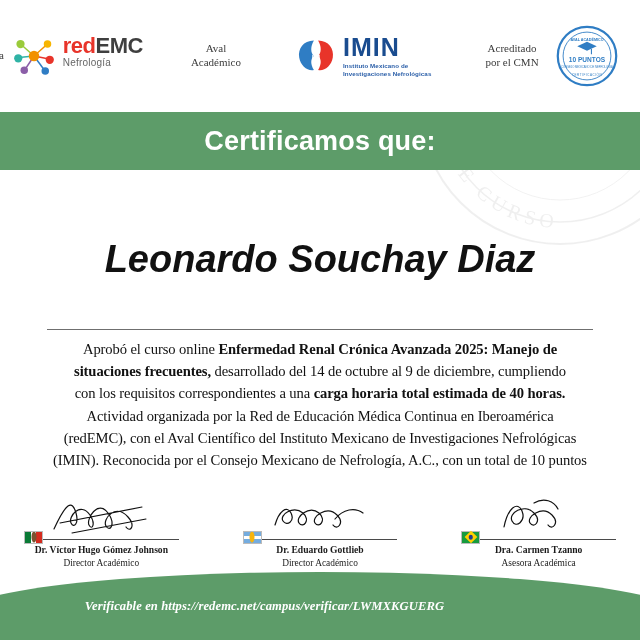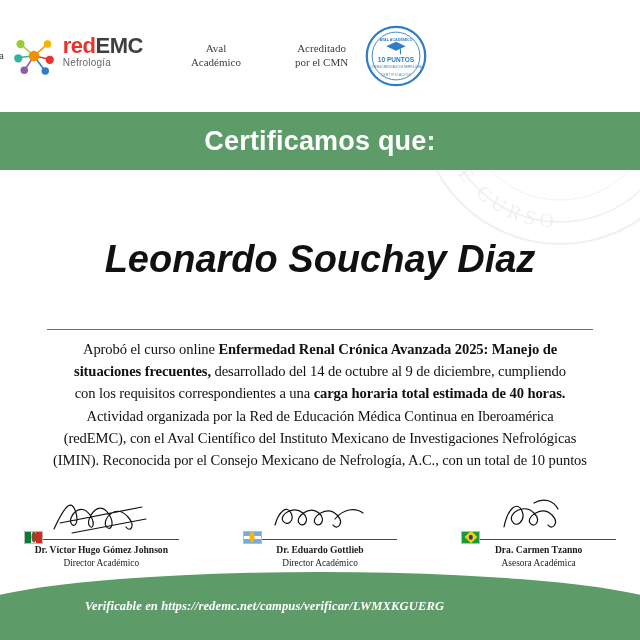--- a/index.html
+++ b/index.html
@@ -286,20 +286,34 @@
       </div>
     </div>
 
     <div class="logo-cell cell-2">
       <div class="side-text">
         <div>Aval</div>
         <div>Académico</div>
       </div>
     </div>
 
+    <div class="logo-cell cell-3">
+      <div class="imin-logo">
+        <svg class="kidney" viewBox="0 0 60 56" xmlns="http://www.w3.org/2000/svg">
+          <path d="M27 6 C12 6 4 18 6 30 C8 42 18 50 27 48 C22 40 22 32 27 28 C22 24 22 14 27 6 Z" fill="#2f7dc4"></path>
+          <path d="M33 6 C48 6 56 18 54 30 C52 42 42 50 33 48 C38 40 38 32 33 28 C38 24 38 14 33 6 Z" fill="#e8342a"></path>
+          <text x="30" y="34" font-family="Liberation Sans, sans-serif" font-size="11" font-weight="bold" fill="#ffffff" text-anchor="middle">IM</text>
+        </svg>
+        <div class="imin-txt">
+          <div class="main">IMIN</div>
+          <div class="sub">Instituto Mexicano de</div>
+          <div class="sub">Investigaciones Nefrológicas</div>
+        </div>
+      </div>
+    </div>
 
     <div class="logo-cell cell-3">
       <div class="side-text">
         <div>Acreditado</div>
         <div>por el CMN</div>
       </div>
       <svg class="cmn-badge" viewBox="0 0 70 70" xmlns="http://www.w3.org/2000/svg">
         <circle cx="35" cy="35" r="33" fill="#ffffff" stroke="#2f7dc4" stroke-width="2.5"></circle>
         <circle cx="35" cy="35" r="27" fill="#ffffff" stroke="#2f7dc4" stroke-width="1"></circle>
         <path d="M24 24 l11-5 11 5 -11 5 z" fill="#2f7dc4"></path>

